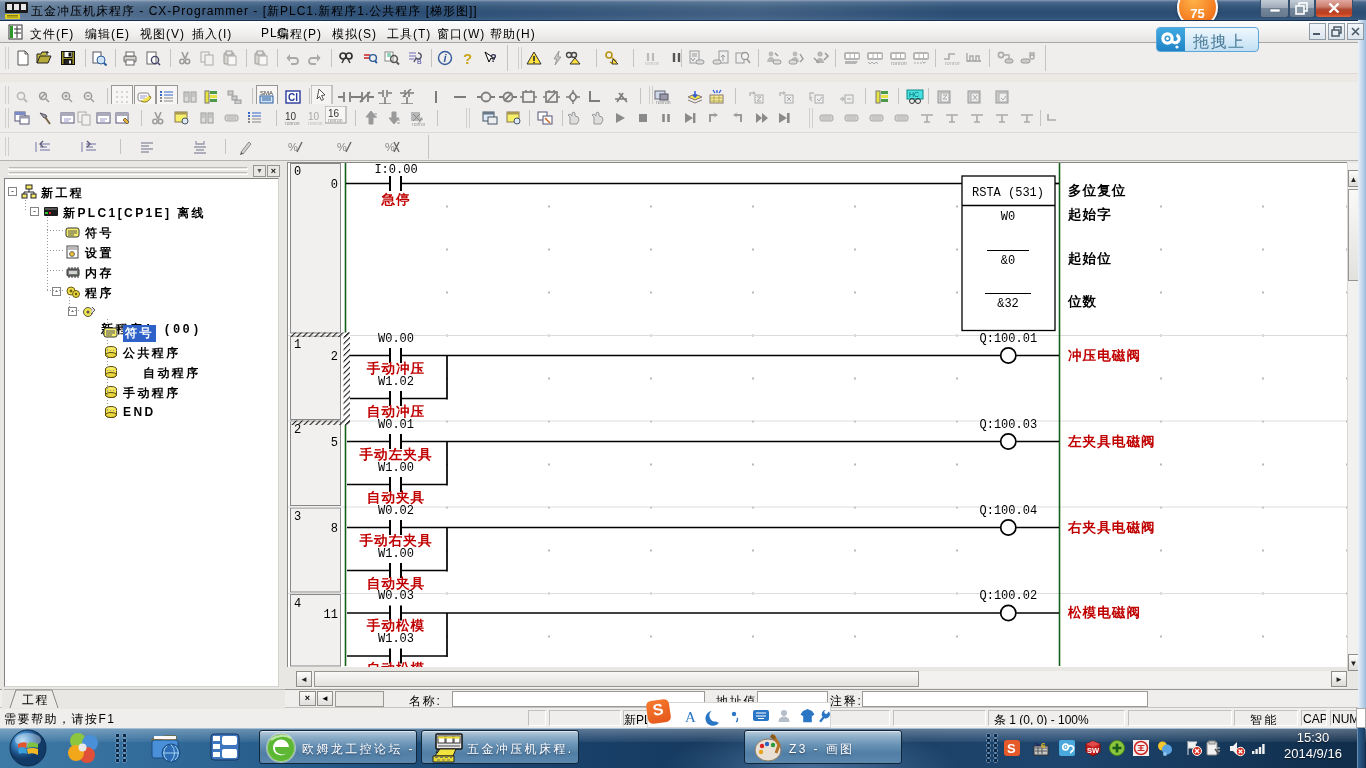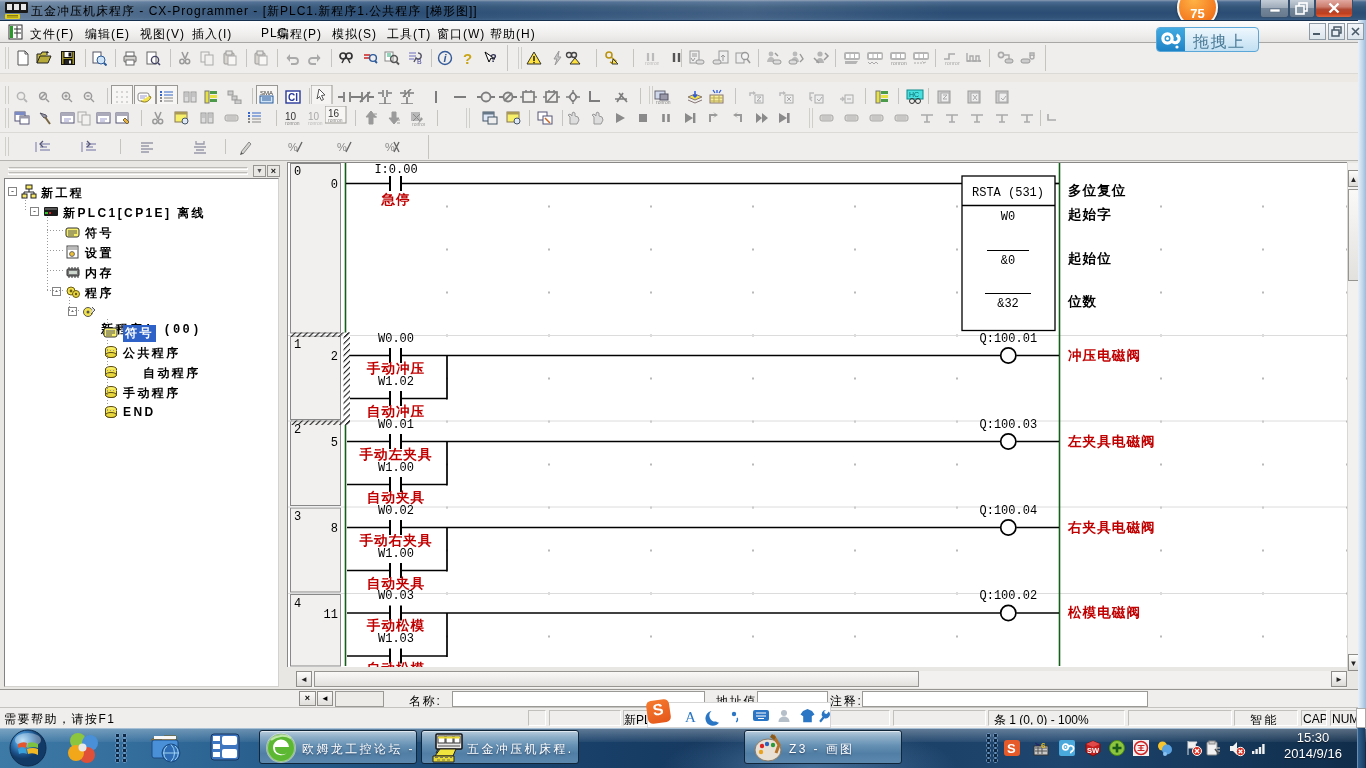--- a/index.html
+++ b/index.html
@@ -1061,20 +1061,27 @@
       <div class="sbtn" style="left:0;top:7px;width:11px;height:17px;line-height:17px">▲</div>
       <div class="sthumb" style="left:0;top:26px;width:11px;height:92px"></div>
       <div class="sbtn" style="left:0;top:491px;width:11px;height:17px;line-height:17px">▼</div>
     </div>
     <div id="hsb" class="ab">
       <div class="sbtn" style="left:0;top:0;width:16px;height:16px;line-height:15px">◄</div>
       <div class="sthumb" style="left:18px;top:0;width:605px;height:16px"></div>
       <div class="sbtn" style="left:1035px;top:0;width:16px;height:16px;line-height:15px">►</div>
     </div>
   </div>
+  <div id="wtab" class="ab" style="left:2px;top:528px;width:283px;height:20px;background:#e9e7e3;z-index:10">
+    <svg width="283" height="20">
+        <path d="M2 0h281" stroke="#8a8886"></path>
+        <path d="M8 19L14 1h36l6 18" fill="#edebe8" stroke="#8a8886"></path>
+        <text x="20" y="15" font-size="12" letter-spacing="1.5">工程</text>
+      </svg>
+  </div>
 </div>
 <div id="rstrip" class="ab"></div>
 <div id="watch" class="ab">
   <div class="ab" style="left:299px;top:1px;width:17px;height:15px;background:linear-gradient(180deg,#fbfaf9,#e0dedb);border:1px solid #8f8d8a;font-size:9px;font-weight:bold;text-align:center;line-height:13px">×</div>
   <div class="ab" style="left:317px;top:1px;width:16px;height:15px;background:linear-gradient(180deg,#fbfaf9,#e0dedb);border:1px solid #8f8d8a;font-size:8px;text-align:center;line-height:13px">◄</div>
   <div class="winp" style="left:335px;width:49px;background:#edebe8"></div>
   <div class="wlbl" style="left:409px">名称:</div>
   <div class="winp" style="left:452px;width:253px"></div>
   <div class="wlbl" style="left:716px">地址值:</div>
   <div class="winp" style="left:757px;width:71px"></div>

